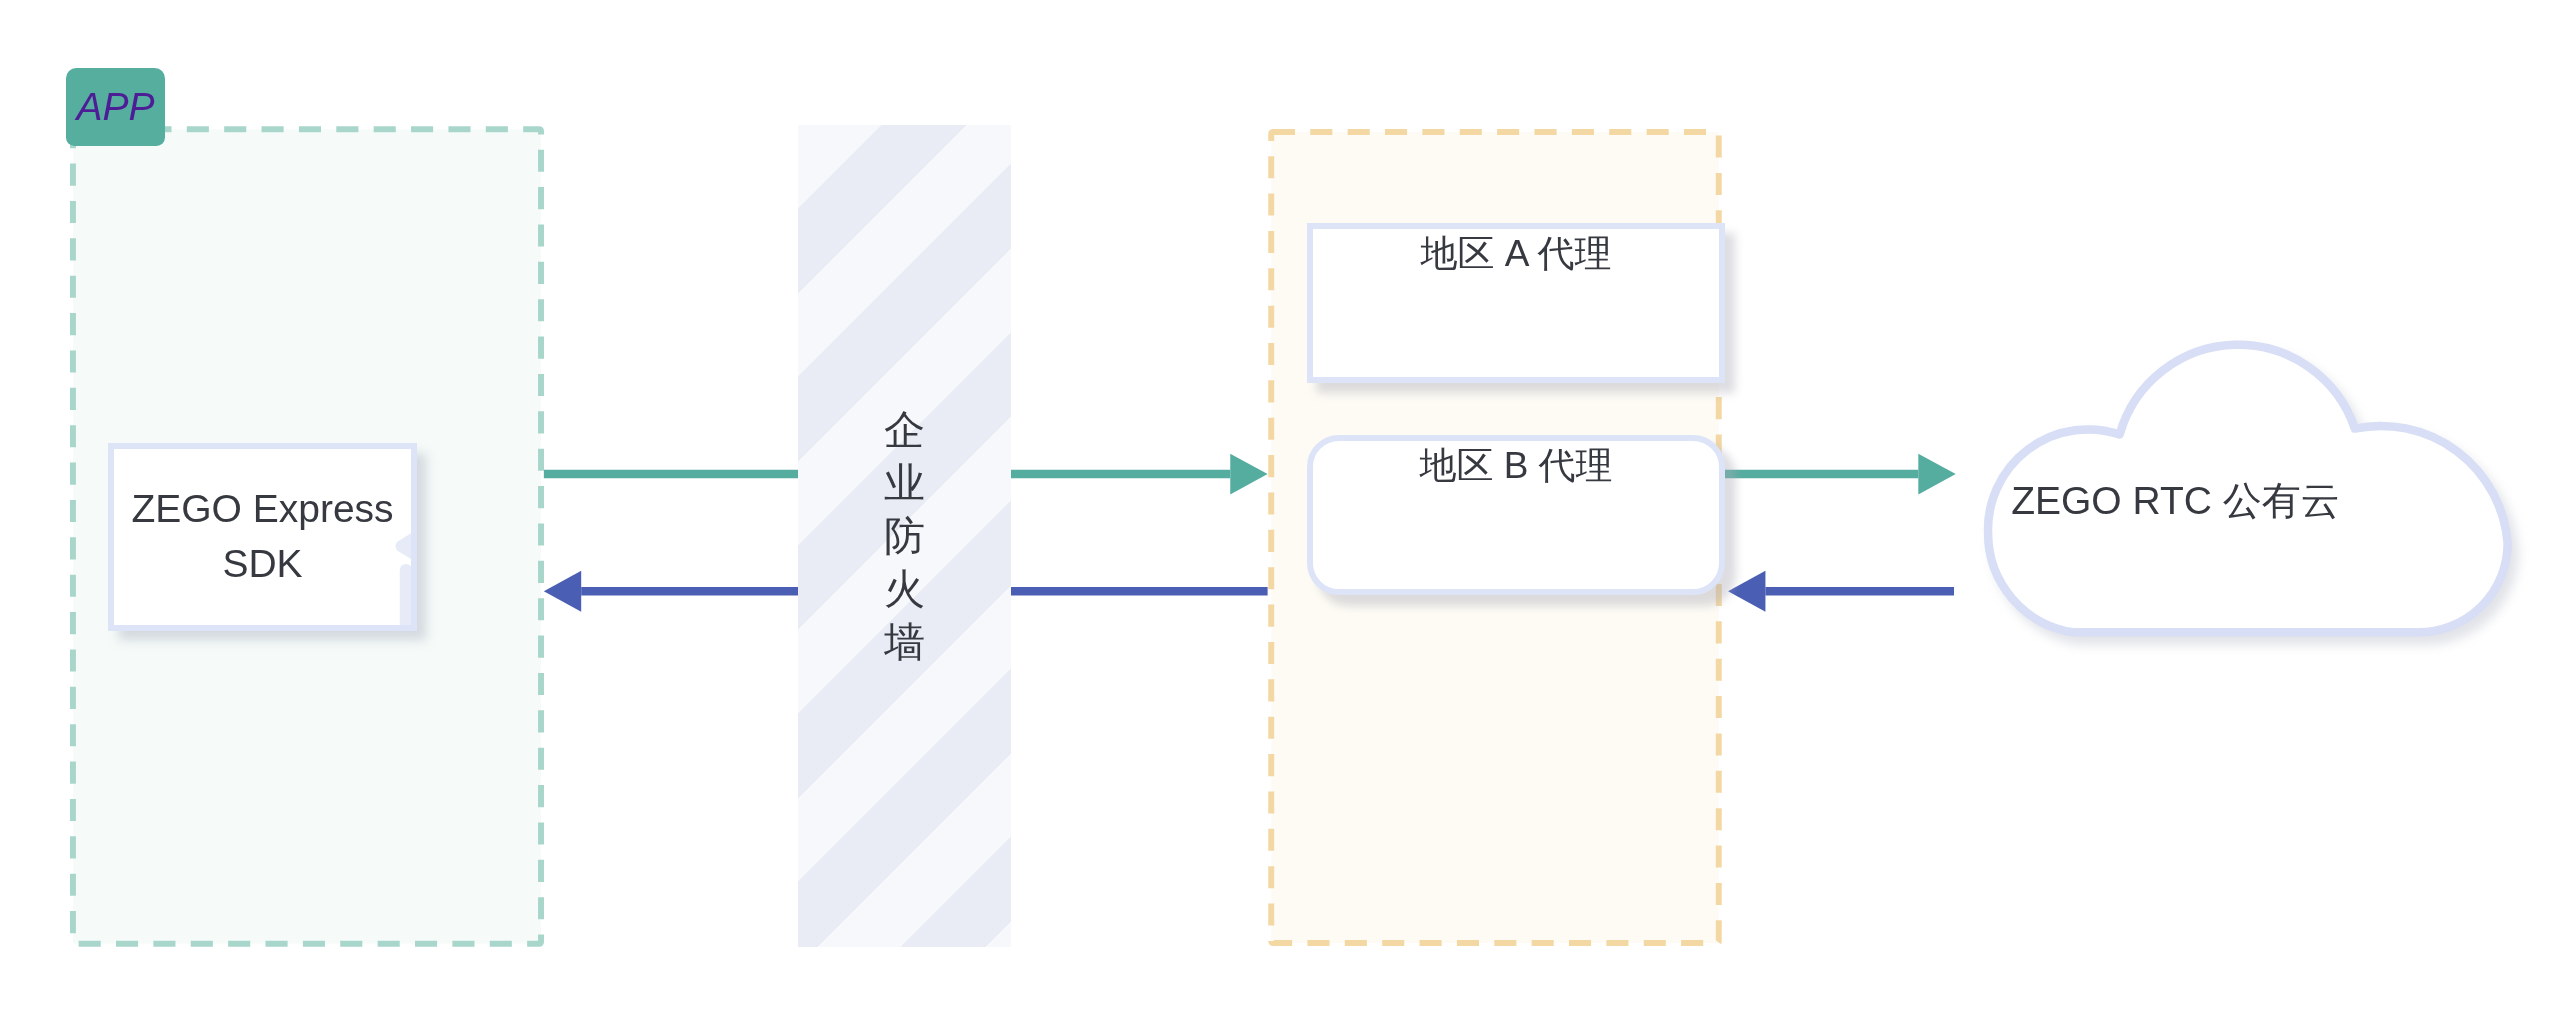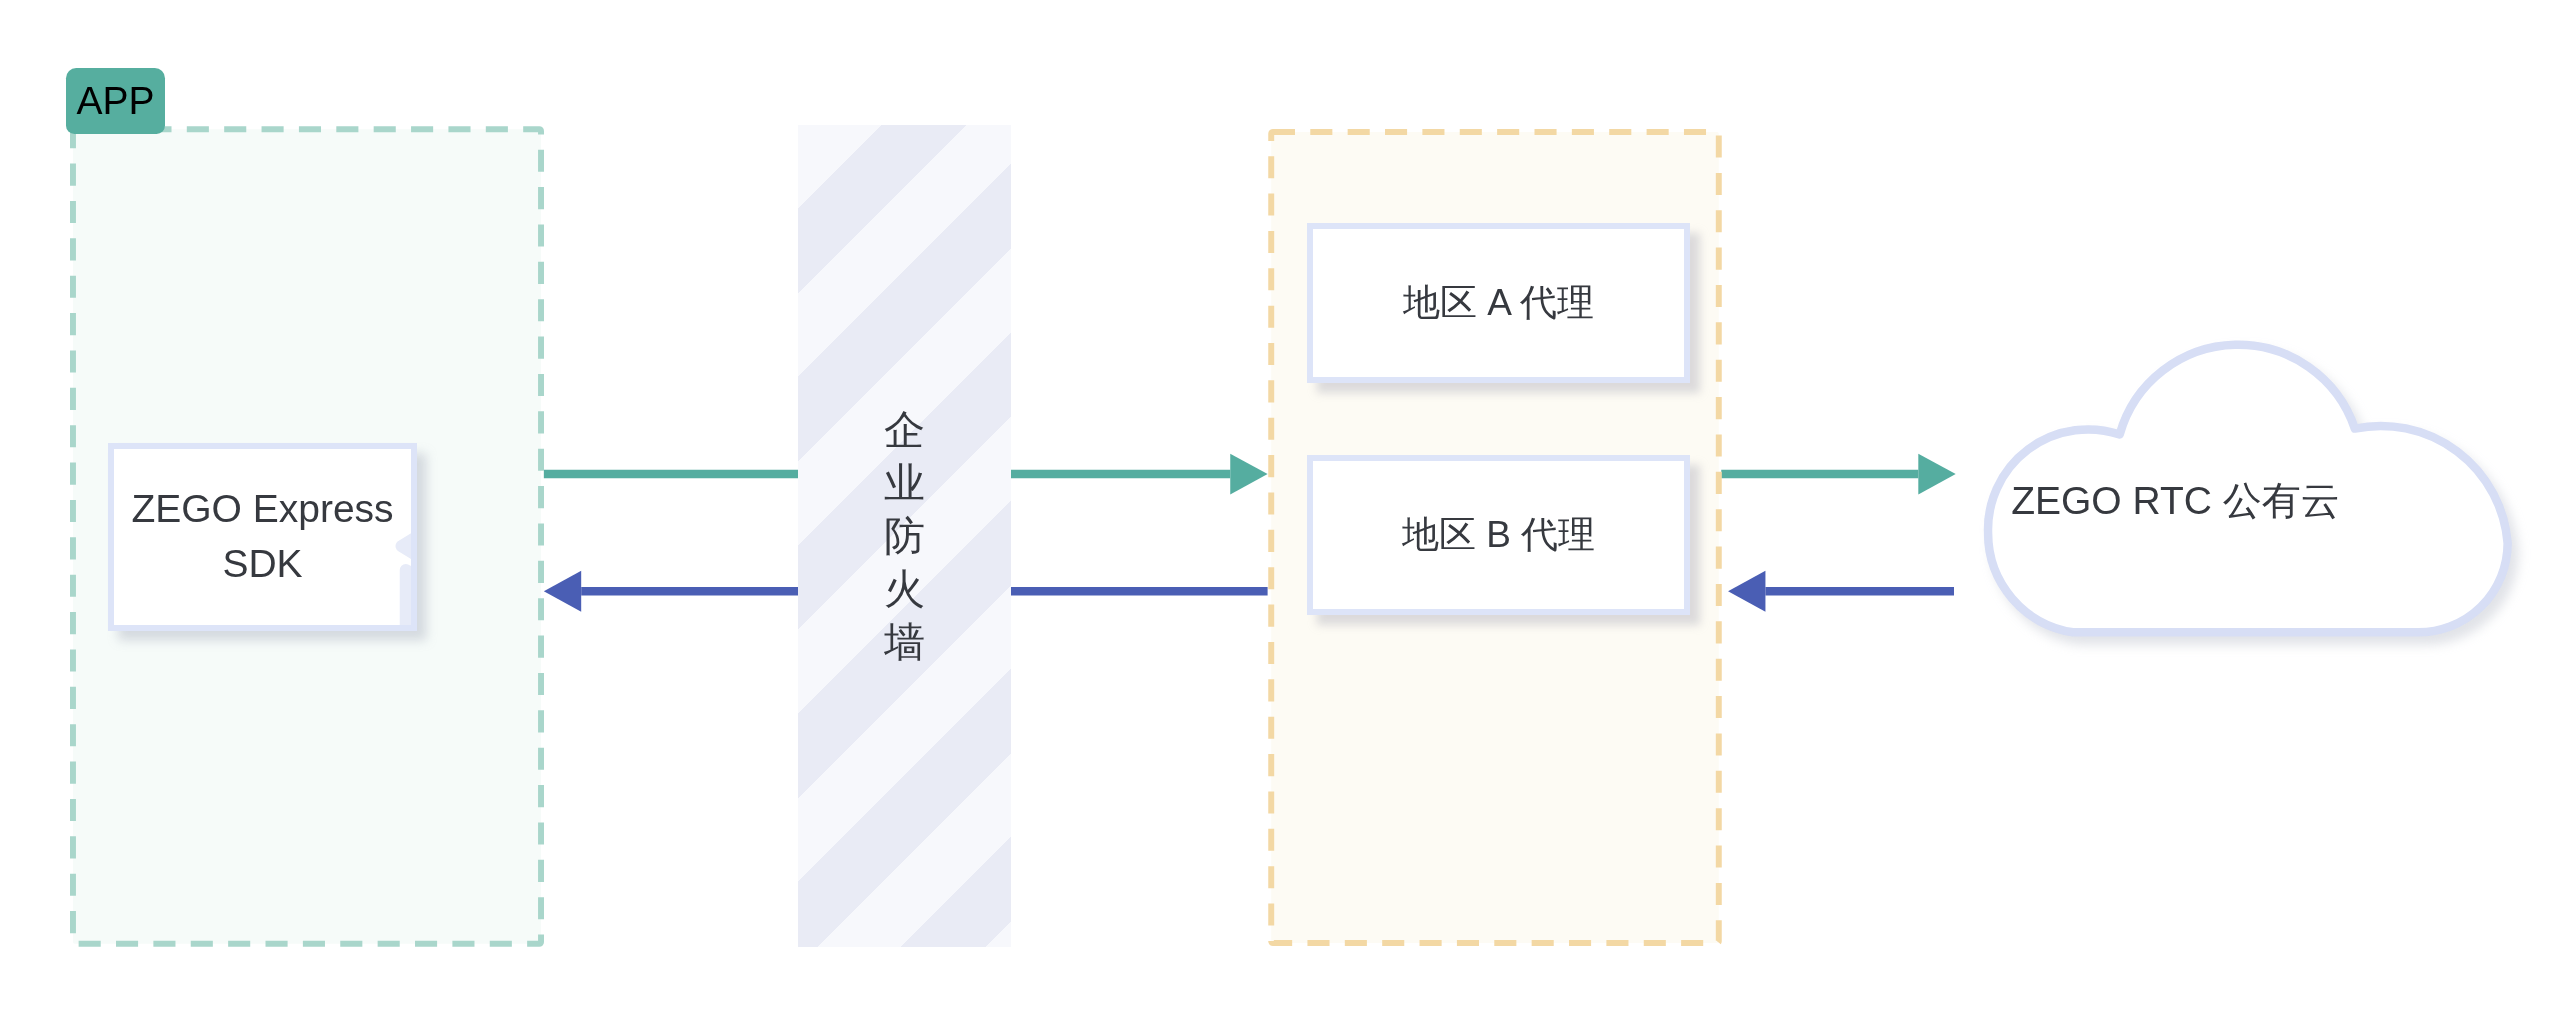--- a/index.html
+++ b/index.html
@@ -26,51 +26,51 @@
   }
   #firewall .vlabel{
     white-space:pre-line;text-align:center;
     font-size:41px;line-height:53px;color:var(--text);
   }
 
   
   #app-container{left:70px;top:126px;width:474px;height:821px;}
   #app-container svg{position:absolute;left:0;top:0;}
   #app-badge{
-    left:66px;top:68px;width:99px;height:66px;
+    left:66px;top:68px;width:99px;height:78px;
     background:var(--teal-badge);border-radius:10.2px 10.2px 8.5px 8.5px;
     display:flex;align-items:center;justify-content:center;
-    color:#000000;font-size:39px;
+    color:#4c1d95;font-size:39px;font-style:italic;
   }
   #sdk-box{
     left:108px;top:443px;width:309px;height:188px;
     background:#ffffff;border:6.8px solid var(--box-border);
     box-sizing:border-box;box-shadow:10.2px 10.2px 10.2px rgba(150,155,175,0.35);
     display:flex;align-items:center;justify-content:center;
     overflow:hidden;
   }
   #sdk-box .lbl{
     position:relative;z-index:2;white-space:pre-line;text-align:center;
     font-size:39px;line-height:1.4;
   }
   #sdk-cube{position:absolute;left:217px;top:42px;z-index:1;}
   .cube-face{fill:var(--cube);stroke:var(--cube);stroke-width:14;stroke-linejoin:round;}
 
   
   #proxy-container{left:1268px;top:129px;width:454px;height:817px;}
   #proxy-container svg{position:absolute;left:0;top:0;}
   .proxy-box{
-    left:1307px;width:383px;height:160px;
+    left:1307px;width:418px;height:160px;
     background:#ffffff;border:6px solid var(--box-border);
     box-sizing:border-box;box-shadow:10.2px 10.2px 8.5px rgba(170,170,182,0.4);
-    display:flex;align-items:center;justify-content:center;
+    display:flex;justify-content:center;
     font-size:37px;
   }
   #proxy-box-a{top:223px;}
-  #proxy-box-b{top:455px;}
+  #proxy-box-b{top:435px;border-radius:32px;}
   #proxy-box-c{top:691px;}
 
   
   #cloud{left:1954px;top:280px;width:603px;height:399px;}
   #cloud-path{
     fill:#ffffff;stroke:var(--cloud-border);stroke-width:10;stroke-linejoin:round;
     filter:drop-shadow(8px 10px 6px rgba(170,175,190,0.35));
   }
   #cloud-label{
     left:1997px;top:474px;width:357px;text-align:center;

